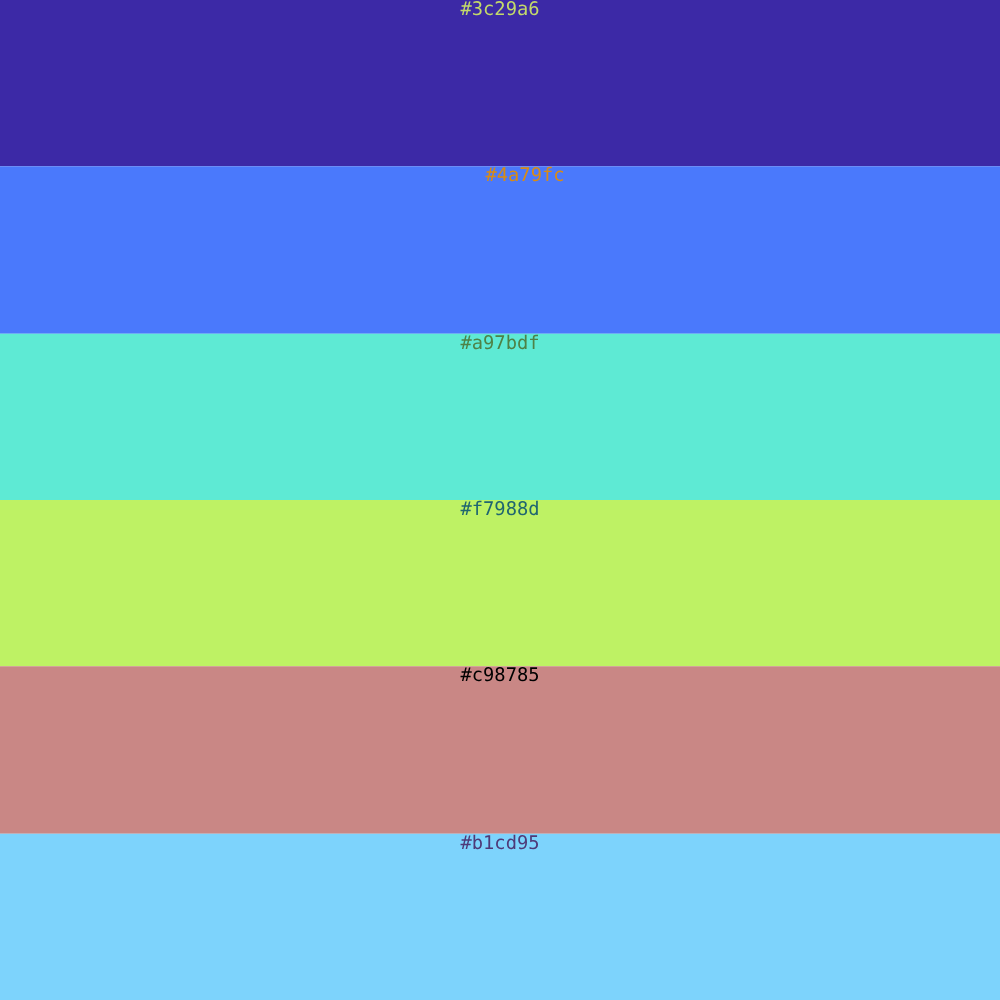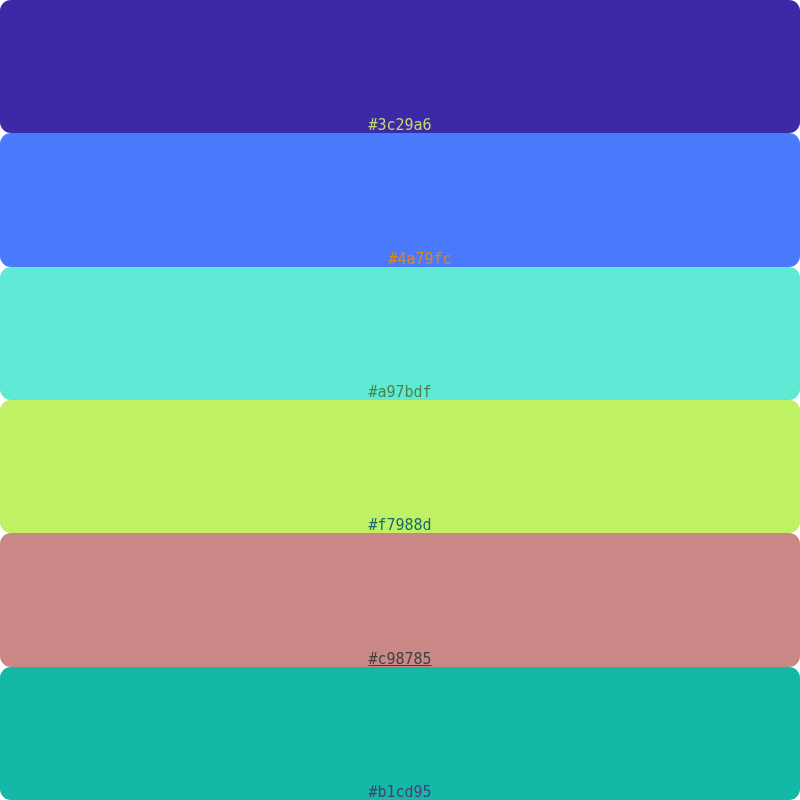--- a/index.html
+++ b/index.html
@@ -17,24 +17,23 @@
   .palette {
     width: 800px;
     height: 800px;
     display: flex;
     flex-direction: column;
   }
   .swatch {
     flex: 1 1 0;
     width: 100%;
     display: flex;
-    align-items: flex-end;
+    align-items: flex-start;
     justify-content: center;
     position: relative;
-    border-radius: 11px;
   }
   .swatch-label {
     font-family: "DejaVu Sans Mono", "Liberation Mono", monospace;
     font-size: 15px;
     line-height: 1;
     letter-spacing: 0px;
     white-space: pre;
     user-select: none;
   }
 </style>
@@ -53,20 +52,20 @@
 
   <div class="swatch" style="background-color: #5eead4;">
     <span class="swatch-label" style="color: rgb(78, 130, 70);">#a97bdf</span>
   </div>
 
   <div class="swatch" style="background-color: #bef264;">
     <span class="swatch-label" style="color: rgb(31, 102, 112);">#f7988d</span>
   </div>
 
   <div class="swatch" style="background-color: rgb(201, 135, 133);">
-    <span class="swatch-label" style="color: #404040; text-decoration: underline;">#c98785</span>
+    <span class="swatch-label" style="color: #000000;">#c98785</span>
   </div>
 
-  <div class="swatch" style="background-color: #14b8a6;">
+  <div class="swatch" style="background-color: #7dd3fc;">
     <span class="swatch-label" style="color: rgb(78, 58, 120);">#b1cd95</span>
   </div>
 
 </div>
 
 </body></html>

